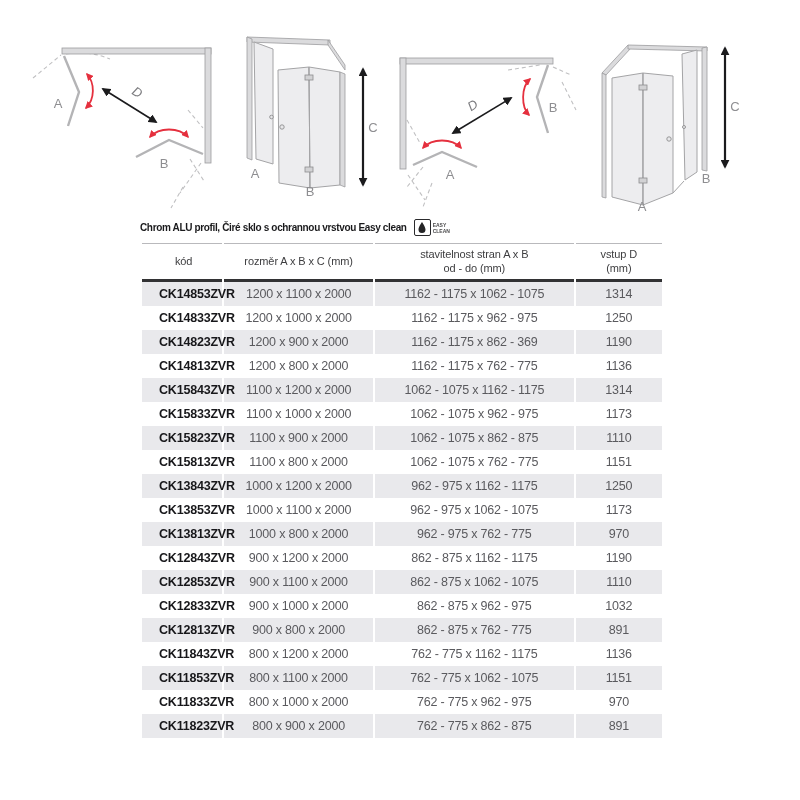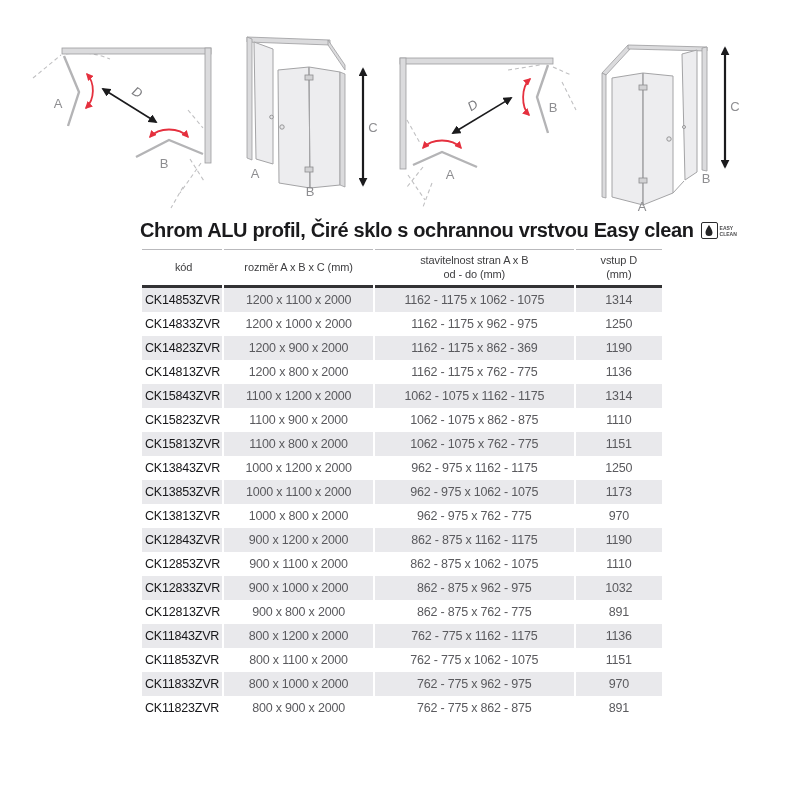--- a/index.html
+++ b/index.html
@@ -23,37 +23,37 @@
   .ar-kk { stroke:var(--arrow-black); stroke-width:2.2; fill:none; }
   .ar-r  { stroke:var(--accent-red); stroke-width:1.8; fill:none; }
   .hinge { fill:#d2d2d4; stroke:#8d8d8f; stroke-width:.8; }
   .knob  { fill:#e8e8ea; stroke:#8d8d8f; stroke-width:.9; }
   .lbl   { fill:#8e8e91; font:13px "Liberation Sans", sans-serif; text-anchor:middle; }
   .dlbl  { fill:#7d7d80; font:italic 13px "Liberation Sans", sans-serif; text-anchor:middle; }
 
   
   .content { position:absolute; left:140px; top:219px; width:524px; }
   .title-row { display:flex; align-items:center; gap:7px; margin-bottom:7px; }
-  .title { font-size:20px; font-weight:bold; color:#1a1a1c; letter-spacing:-0.35px; white-space:nowrap; }
+  .title { font-size:10px; font-weight:bold; color:#1a1a1c; letter-spacing:-0.35px; white-space:nowrap; }
   .badge { display:inline-flex; align-items:center; }
   .badge-box { width:17px; height:17px; border:1.2px solid #2a2a2c; border-radius:2px;
                display:flex; align-items:center; justify-content:center; background:#fff; }
   .badge-txt { margin-left:2px; font-size:5px; font-weight:bold; color:#4a4a4c; line-height:1.2; }
   .badge-txt span { display:block; }
 
   table.spec { border-collapse:separate; border-spacing:2px 0; table-layout:fixed; width:524px;
                font-family:"Liberation Sans", sans-serif; }
   .spec th { border-top:1px solid #b9b9bc; border-bottom:3px solid var(--header-rule);
              font-weight:normal; font-size:11px; color:#3e3e40; vertical-align:middle;
              padding:4px 0 3px; height:30px; text-align:center; letter-spacing:-0.1px; }
   .spec th.left { text-align:center; padding-left:3px; }
   .spec th span { display:block; line-height:1.25; }
   .spec td { height:24px; font-size:12.5px; text-align:center; color:#5a5a5e;
              letter-spacing:-0.2px; white-space:nowrap; }
-  .spec td.code { text-align:left; font-weight:normal; color:#17171a; padding-left:3px; }
+  .spec td.code { text-align:left; font-weight:bold; color:#17171a; padding-left:17px; }
   .spec tbody tr:nth-child(odd) td { background:var(--row-stripe); }
 </style>
 </head>
 <body>
 
 <div class="page">
 
   <svg width="0" height="0" style="position:absolute" aria-hidden="true">
     <defs>
       <marker id="ah-k" viewBox="0 0 10 10" refX="8" refY="5" markerWidth="9" markerHeight="9" orient="auto-start-reverse" markerUnits="userSpaceOnUse">
@@ -215,20 +215,26 @@
       <td>1162 - 1175 x 762 - 775</td>
       <td>1136</td>
     </tr>
           <tr>
       <td class="code">CK15843ZVR</td>
       <td>1100 x 1200 x 2000</td>
       <td>1062 - 1075 x 1162 - 1175</td>
       <td>1314</td>
     </tr>
           <tr>
+      <td class="code">CK15833ZVR</td>
+      <td>1100 x 1000 x 2000</td>
+      <td>1062 - 1075 x 962 - 975</td>
+      <td>1173</td>
+    </tr>
+          <tr>
       <td class="code">CK15823ZVR</td>
       <td>1100 x 900 x 2000</td>
       <td>1062 - 1075 x 862 - 875</td>
       <td>1110</td>
     </tr>
           <tr>
       <td class="code">CK15813ZVR</td>
       <td>1100 x 800 x 2000</td>
       <td>1062 - 1075 x 762 - 775</td>
       <td>1151</td>

